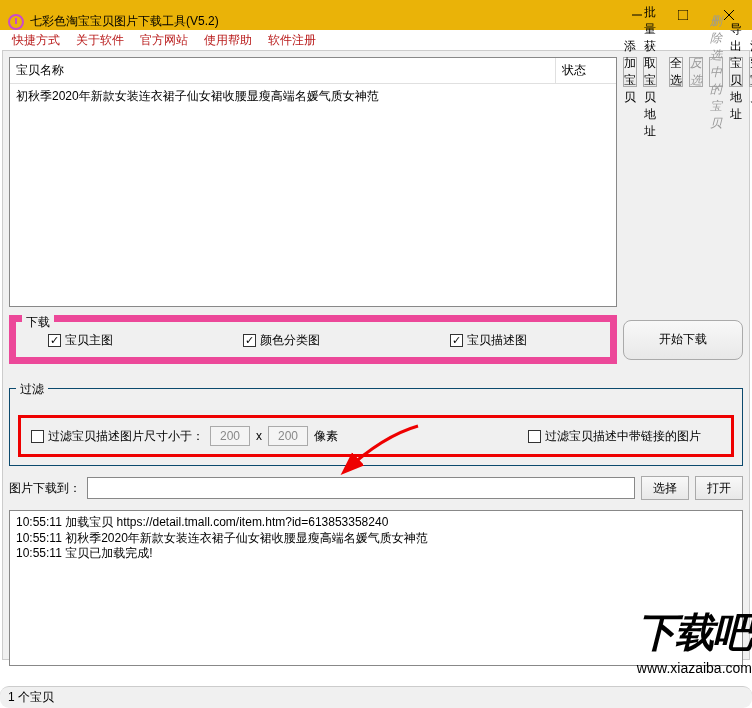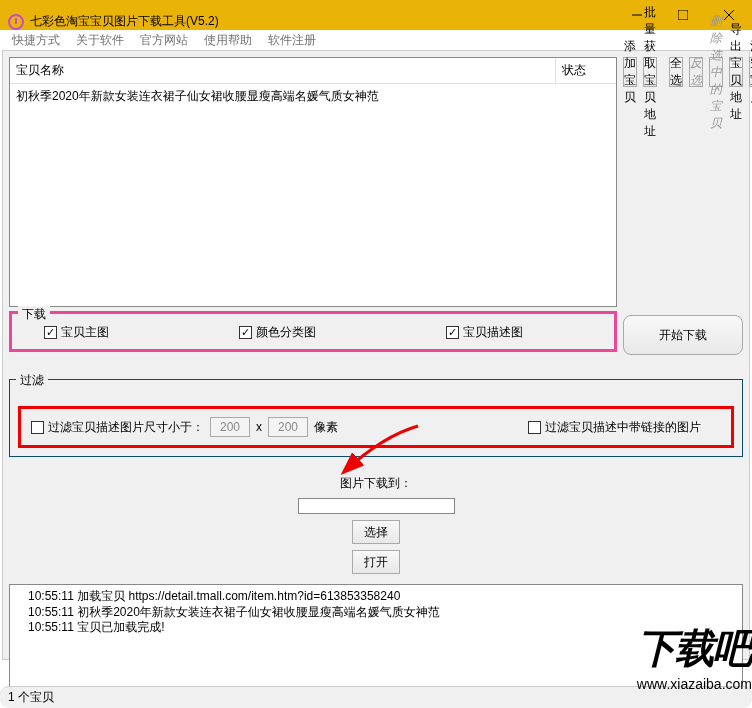--- a/index.html
+++ b/index.html
@@ -5,51 +5,51 @@
 * { box-sizing: border-box; margin: 0; padding: 0; font-family: "Microsoft YaHei", "SimSun", sans-serif; font-size: 12px; }
 body { background: #fff; width: 752px; height: 708px; position: relative; overflow: hidden; }
 .titlebar { height: 30px; display: flex; align-items: flex-end; padding: 0 0 0 8px; background: #eab308; }
 .app-icon { width: 16px; height: 16px; border: 2px solid #c94bc9; border-radius: 50%; display: flex; align-items: center; justify-content: center; margin-right: 6px; }
 .app-icon::after { content: ""; width: 2px; height: 6px; background: #c94bc9; margin-top: -2px; }
 .title-text { flex: 1; color: #000; }
 .win-btns { display: flex; }
 .win-btn { width: 46px; height: 30px; display: flex; align-items: center; justify-content: center; color: #000; }
 .win-btn svg { width: 10px; height: 10px; }
 .menubar { height: 20px; display: flex; align-items: center; padding: 0 4px; background: #fff; }
-.menu-item { padding: 0 8px; color: #737373; }
+.menu-item { padding: 0 8px; color: #b91c1c; }
 .client { border: 1px solid #ccc; margin: 0 2px; background: #f0f0f0; padding: 6px; height: 610px; position: relative; }
 .top-row { display: flex; gap: 6px; }
 .list-box { flex: 1; background: #fff; border: 1px solid #888; height: 250px; display: flex; flex-direction: column; }
 .list-header { display: flex; border-bottom: 1px solid #e0e0e0; }
 .col-name { flex: 1; padding: 4px 6px; border-right: 1px solid #e0e0e0; }
 .col-status { width: 60px; padding: 4px 6px; }
 .list-body { flex: 1; padding: 4px 6px; }
 .side-btns { width: 120px; display: flex; flex-direction: row; gap: 6px; }
 .btn { height: 30px; background: linear-gradient(#f8f8f8,#e8e8e8); border: 1px solid #aaa; display: flex; align-items: center; justify-content: center; color: #000; }
 .btn.disabled { color: #999; background: #eee; font-style: italic; }
 .btn.tall { height: 40px; border-radius: 8px; }
-.group { border: 3px solid #ec4899; padding: 10px 8px 8px; position: relative; text-align: right; }
+.group { border: 7px solid #ec4899; margin-top: 8px; padding: 10px 8px 8px; position: relative; text-align: right; }
 .group-title { position: absolute; top: -8px; left: 6px; background: #f0f0f0; padding: 0 4px; }
 .dl-row { display: flex; align-items: center; }
 .dl-opts { flex: 1; display: flex; gap: 130px; padding-left: 24px; }
 .chk { display: flex; align-items: center; gap: 4px; }
 .chk-box { width: 13px; height: 13px; border: 1px solid #333; background: #fff; display: flex; align-items: center; justify-content: center; }
 .chk-box.checked::after { content: "✓"; font-size: 11px; color: #000; line-height: 1; }
 .filter-group { border: 1px solid #0c4a6e; margin-top: 24px; padding: 26px 8px 8px; position: relative; }
 .filter-inner { border: 3px solid #e00; padding: 8px 10px; display: flex; align-items: center; gap: 6px; }
 .num-input { width: 40px; height: 20px; border: 1px solid #aaa; background: #f4f4f4; text-align: center; color: #888; }
 .filter-right { margin-left: auto; display: flex; align-items: center; gap: 4px; padding-right: 20px; }
-.path-row { display: flex; align-items: center; gap: 6px; margin-top: 18px; flex-direction: column; }
+.path-row { display: flex; align-items: center; gap: 6px; margin-top: 10px; }
 .path-input { flex: 1; height: 22px; border: 1px solid #888; background: #fff; }
 .sm-btn { width: 48px; height: 24px; background: linear-gradient(#f8f8f8,#e8e8e8); border: 1px solid #aaa; display: flex; align-items: center; justify-content: center; }
-.log-box { margin-top: 10px; height: 120px; border: 1px solid #888; background: #fff; padding: 4px 18px; font-family: "SimSun", monospace; white-space: pre; line-height: 1.3; overflow: hidden; }
+.log-box { margin-top: 10px; height: 156px; border: 1px solid #888; background: #fff; padding: 4px 6px; font-family: "SimSun", monospace; white-space: pre; line-height: 1.3; overflow: hidden; }
 .statusbar { position: absolute; bottom: 0; left: 0; right: 0; height: 22px; border-top: 1px solid #ccc; padding: 2px 8px; background: #f0f0f0; display: flex; align-items: center; border-radius: 9px; }
 .arrow { position: absolute; left: 330px; top: 370px; pointer-events: none; }
 .arrow svg { width: 90px; height: 60px; }
-.watermark { position: absolute; right: 0; bottom: 16px; font-family: Arial; font-weight: bold; font-style: italic; color: #000; }
+.watermark { position: absolute; right: 0; bottom: 32px; font-family: Arial; font-weight: bold; font-style: italic; color: #000; }
 .watermark .big { font-size: 40px; letter-spacing: -2px; }
 .watermark .small { font-size: 14px; text-align: right; font-style: normal; font-weight: normal; }
 </style>
 </head>
 <body>
 
 <div class="titlebar">
   <span class="app-icon"></span>
   <span class="title-text">七彩色淘宝宝贝图片下载工具(V5.2)</span>
   <div class="win-btns">

